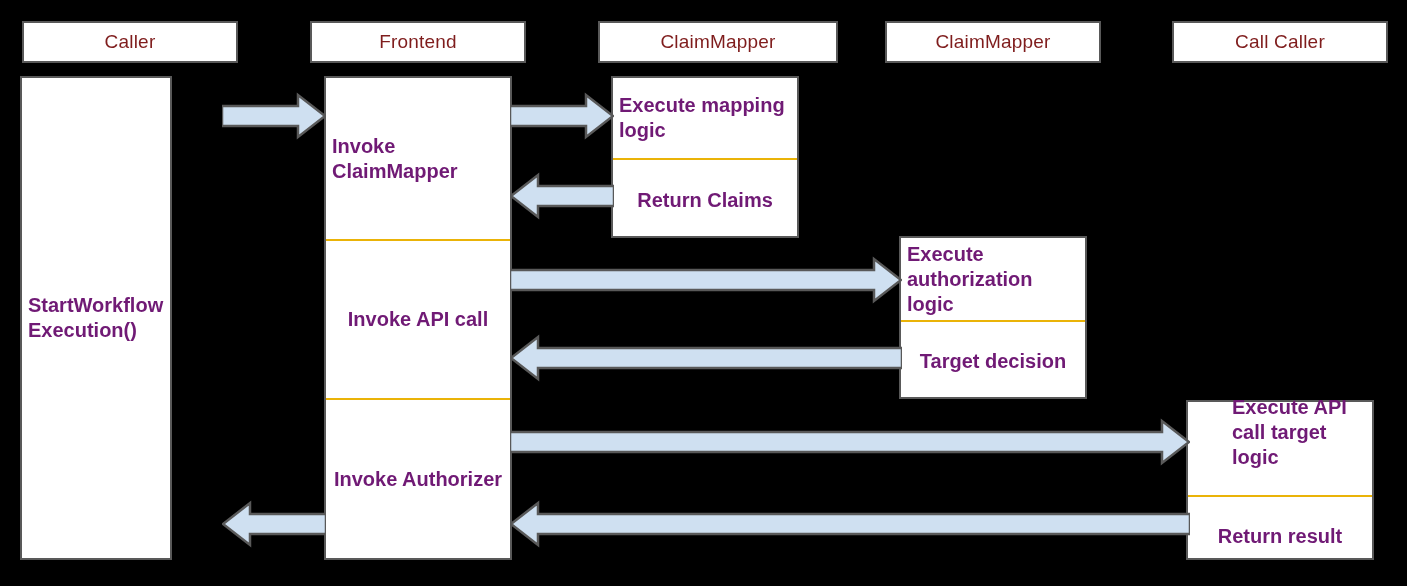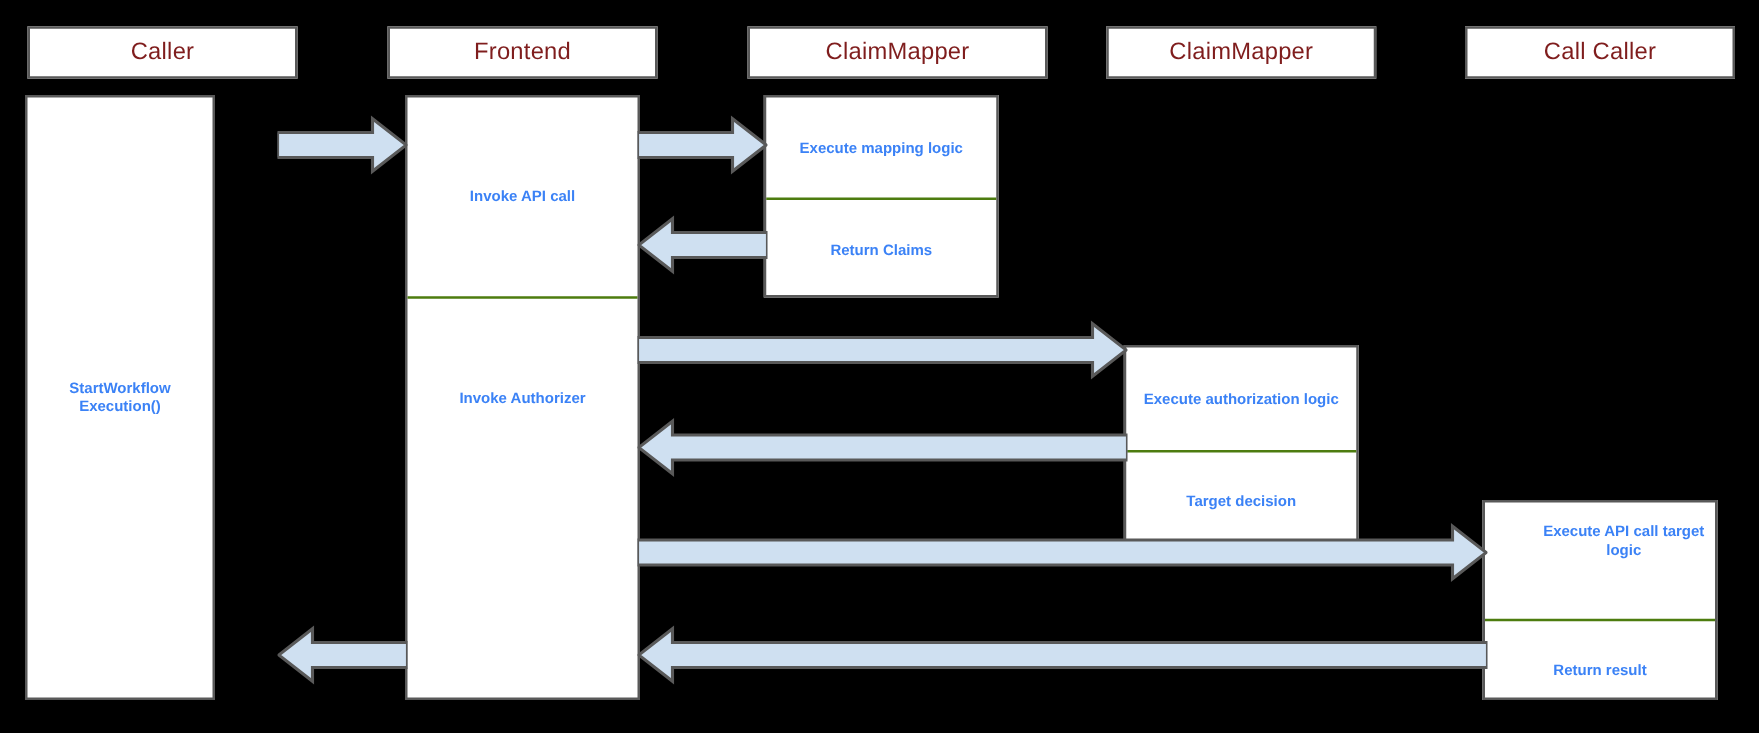--- a/index.html
+++ b/index.html
@@ -42,30 +42,29 @@
     background: #ffffff;
     border: 2px solid #595959;
     z-index: 1;
   }
   .segment {
     box-sizing: border-box;
     width: 100%;
     display: flex;
     align-items: center;
     justify-content: center;
-    text-align: center;
-    color: #3b82f6;
-    font-size: 12px;
+    color: #701a75;
+    font-size: 20px;
     font-weight: bold;
     line-height: 1.25;
     padding: 2px 6px;
     font-family: "Liberation Sans", sans-serif;
   }
   .segment + .segment {
-    border-top: 2px solid #4d7c0f;
+    border-top: 2px solid #eab308;
   }
 
   
   .arrow {
     position: absolute;
     z-index: 3;
   }
   .arrow svg { display: block; }
 </style>
 </head>
@@ -91,30 +90,31 @@
 
   <div class="lifeline-header" style="left:1172px; top:21px; width:216px; height:42px;">
     <span>Call Caller</span>
   </div>
 
   <div class="activation" style="left:20px; top:76px; width:152px; height:484px;">
     <div class="segment" style="height:100%;">StartWorkflow Execution()</div>
   </div>
 
   <div class="activation" style="left:324px; top:76px; width:188px; height:484px;">
+    <div class="segment" style="height:161px;">Invoke ClaimMapper</div>
     <div class="segment" style="height:159px;">Invoke API call</div>
     <div class="segment" style="height:160px;">Invoke Authorizer</div>
   </div>
 
   <div class="activation" style="left:611px; top:76px; width:188px; height:162px;">
     <div class="segment" style="height:80px;">Execute mapping logic</div>
     <div class="segment" style="height:82px;">Return Claims</div>
   </div>
 
-  <div class="activation" style="left:899px; top:236px; width:188px; height:163px;margin-top:40px;">
+  <div class="activation" style="left:899px; top:236px; width:188px; height:163px;">
     <div class="segment" style="height:82px;">Execute authorization logic</div>
     <div class="segment" style="height:81px;">Target decision</div>
   </div>
 
   <div class="activation" style="left:1186px; top:400px; width:188px; height:160px;">
     <div class="segment" style="height:61px;padding-left:44px;">Execute API call target logic</div>
     <div class="segment" style="height:81px;margin-top:32px;">Return result</div>
   </div>
 
   <div class="arrow" style="left:222px; top:92px; width:104px; height:48px;">

